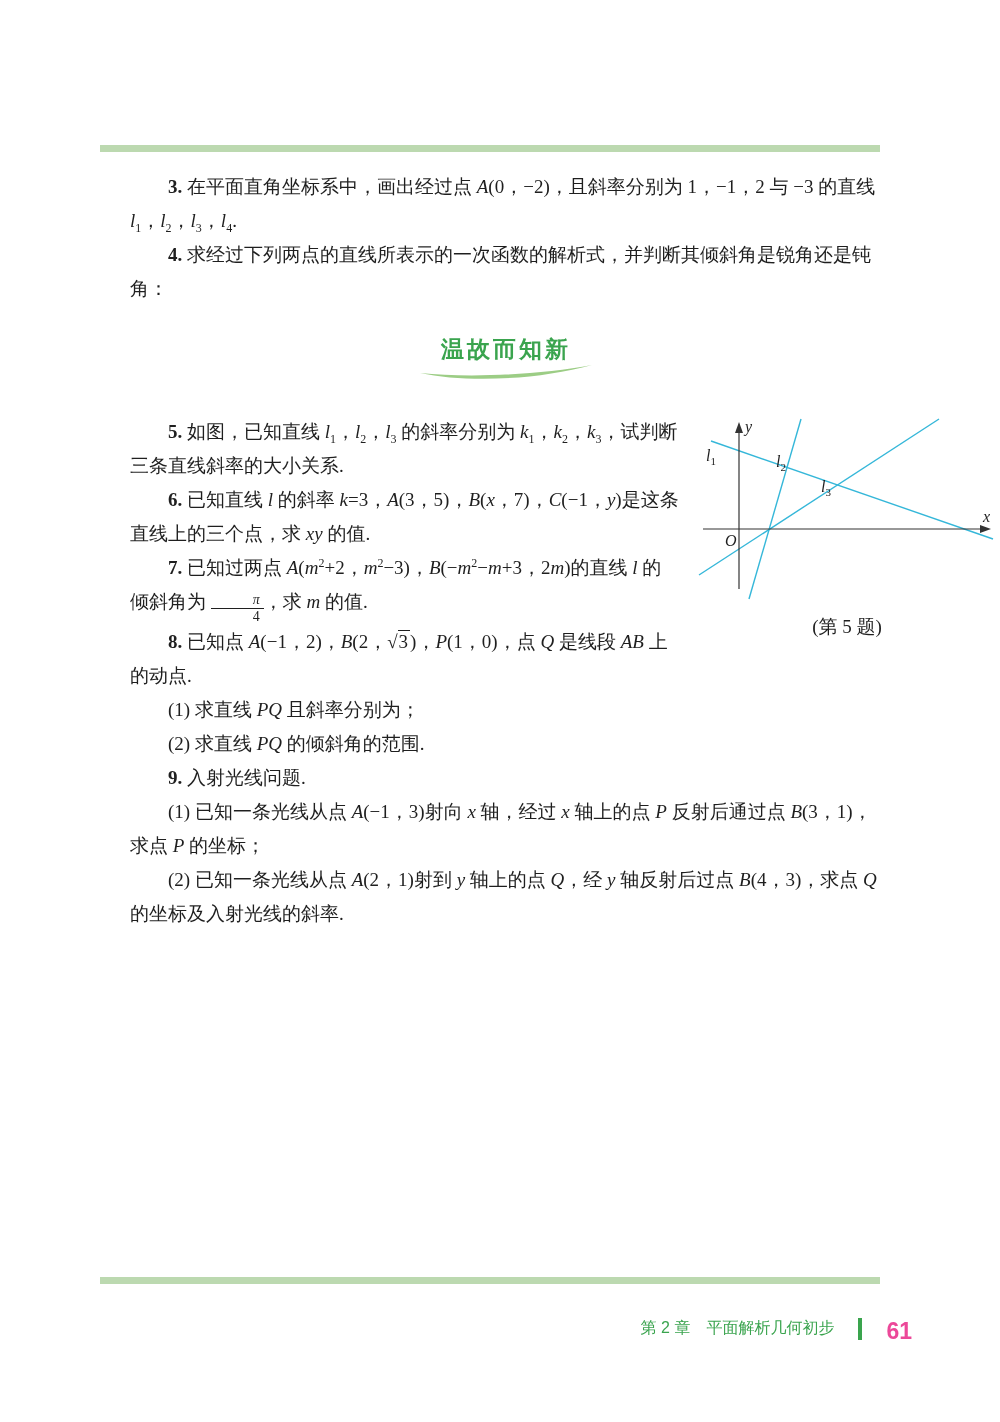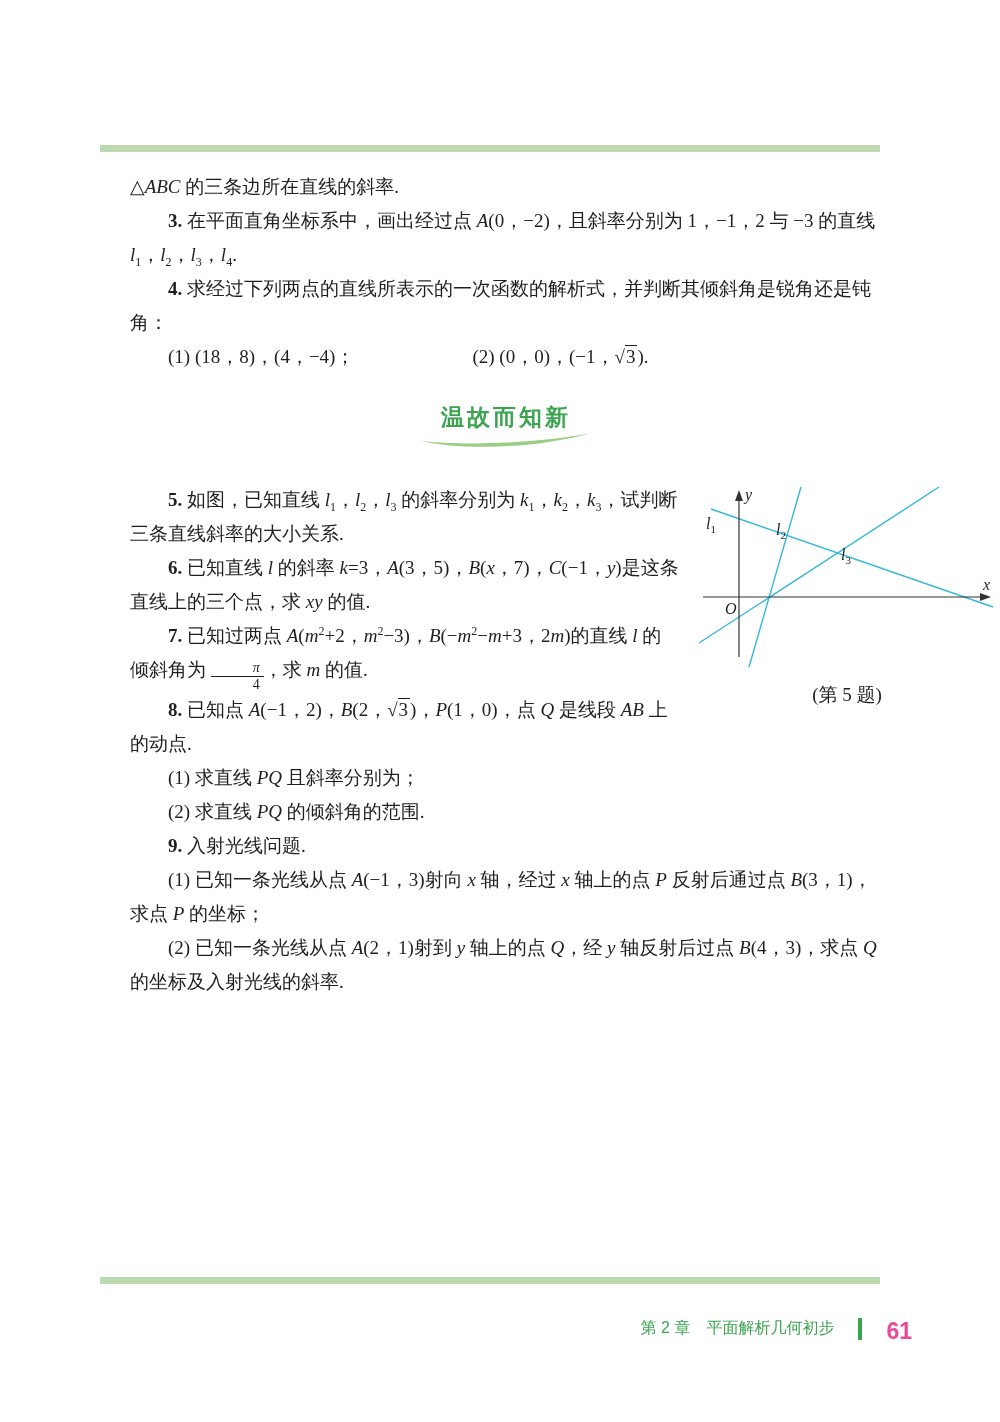--- a/index.html
+++ b/index.html
@@ -68,24 +68,22 @@
 </head>
 <body>
 
 <div class="page">
 
   <div class="bar top"></div>
 
   <div class="content">
 
     <div id="paras-top">
-        <p class="para noindent"><span class="mr">△</span><span class="mi">ABC</span><span class="cn"> 的三条边所在直线的斜率.</span></p>
         <p class="para"><span class="pnum">3.</span><span class="cn"> 在平面直角坐标系中，画出经过点 </span><span class="mi">A</span><span class="mr">(0，−2)</span><span class="cn">，且斜率分别为 1，−1，2 与 −3 的直线 </span><span class="mi">l<sub class="ms">1</sub></span><span class="cn">，</span><span class="mi">l<sub class="ms">2</sub></span><span class="cn">，</span><span class="mi">l<sub class="ms">3</sub></span><span class="cn">，</span><span class="mi">l<sub class="ms">4</sub></span><span class="cn">.</span></p>
         <p class="para"><span class="pnum">4.</span><span class="cn"> 求经过下列两点的直线所表示的一次函数的解析式，并判断其倾斜角是锐角还是钝角：</span></p>
-        <p class="para"><span class="mr">(1) (18，8)，(4，−4)；</span><span class="gap"></span><span class="mr">(2) (0，0)，(−1，</span><span class="sqrt"><span class="rsign">√</span><span class="rtop">3</span></span><span class="mr">).</span></p>
       </div>
 
     <div class="header-wrap">
       <div class="header-title">温故而知新</div>
       <svg class="swoosh" width="180" height="20" viewBox="0 0 180 20" aria-hidden="true">
         <path d="M4,12 C50,22 122,19 176,4 C124,14 52,17 4,12 Z"></path>
       </svg>
     </div>
 
     <div id="paras-bottom">
@@ -99,21 +97,21 @@
             <line class="axis" x1="42" y1="14" x2="42" y2="172"></line>
             <polygon class="axhead" points="42,5 38,16 46,16"></polygon>
             <line class="axis" x1="6" y1="112" x2="286" y2="112"></line>
             <polygon class="axhead" points="294,112 283,108 283,116"></polygon>
           </svg>
           <span class="fig-label" style="left:48px;top:2px;">y</span>
           <span class="fig-label" style="left:286px;top:92px;">x</span>
           <span class="fig-label" style="left:28px;top:116px;">O</span>
           <span class="fig-label" style="left:9px;top:31px;"><span>l</span><sub>1</sub></span>
           <span class="fig-label" style="left:79px;top:37px;"><span>l</span><sub>2</sub></span>
-          <span class="fig-label" style="left:144px;top:62px;"><span>l</span><sub>3</sub></span>
+          <span class="fig-label" style="left:124px;top:62px;"><span>l</span><sub>3</sub></span>
         </div>
         <div class="fig-caption">(第 5 题)</div>
       </div>
 
     <p class="para"><span class="pnum">5.</span><span class="cn"> 如图，已知直线 </span><span class="mi">l<sub class="ms">1</sub></span><span class="cn">，</span><span class="mi">l<sub class="ms">2</sub></span><span class="cn">，</span><span class="mi">l<sub class="ms">3</sub></span><span class="cn"> 的斜率分别为 </span><span class="mi">k<sub class="ms">1</sub></span><span class="cn">，</span><span class="mi">k<sub class="ms">2</sub></span><span class="cn">，</span><span class="mi">k<sub class="ms">3</sub></span><span class="cn">，试判断三条直线斜率的大小关系.</span></p>
         <p class="para"><span class="pnum">6.</span><span class="cn"> 已知直线 </span><span class="mi">l</span><span class="cn"> 的斜率 </span><span class="mi">k</span><span class="mr">=3</span><span class="cn">，</span><span class="mi">A</span><span class="mr">(3，5)</span><span class="cn">，</span><span class="mi">B</span><span class="mr">(</span><span class="mi">x</span><span class="mr">，7)</span><span class="cn">，</span><span class="mi">C</span><span class="mr">(−1，</span><span class="mi">y</span><span class="mr">)</span><span class="cn">是这条直线上的三个点，求 </span><span class="mi">xy</span><span class="cn"> 的值.</span></p>
         <p class="para"><span class="pnum">7.</span><span class="cn"> 已知过两点 </span><span class="mi">A</span><span class="mr">(</span><span class="mi">m<sup class="ms">2</sup></span><span class="mr">+2，</span><span class="mi">m<sup class="ms">2</sup></span><span class="mr">−3)</span><span class="cn">，</span><span class="mi">B</span><span class="mr">(−</span><span class="mi">m<sup class="ms">2</sup></span><span class="mr">−</span><span class="mi">m</span><span class="mr">+3，2</span><span class="mi">m</span><span class="mr">)</span><span class="cn">的直线 </span><span class="mi">l</span><span class="cn"> 的倾斜角为 </span><span class="frac"><span class="fn">π</span><span class="fd">4</span></span><span class="cn">，求 </span><span class="mi">m</span><span class="cn"> 的值.</span></p>
         <p class="para"><span class="pnum">8.</span><span class="cn"> 已知点 </span><span class="mi">A</span><span class="mr">(−1，2)</span><span class="cn">，</span><span class="mi">B</span><span class="mr">(2，</span><span class="sqrt"><span class="rsign">√</span><span class="rtop">3</span></span><span class="mr">)</span><span class="cn">，</span><span class="mi">P</span><span class="mr">(1，0)</span><span class="cn">，点 </span><span class="mi">Q</span><span class="cn"> 是线段 </span><span class="mi">AB</span><span class="cn"> 上的动点.</span></p>
         <p class="para"><span class="mr">(1) </span><span class="cn">求直线 </span><span class="mi">PQ</span><span class="cn"> 且斜率分别为；</span></p>
         <p class="para"><span class="mr">(2) </span><span class="cn">求直线 </span><span class="mi">PQ</span><span class="cn"> 的倾斜角的范围.</span></p>

